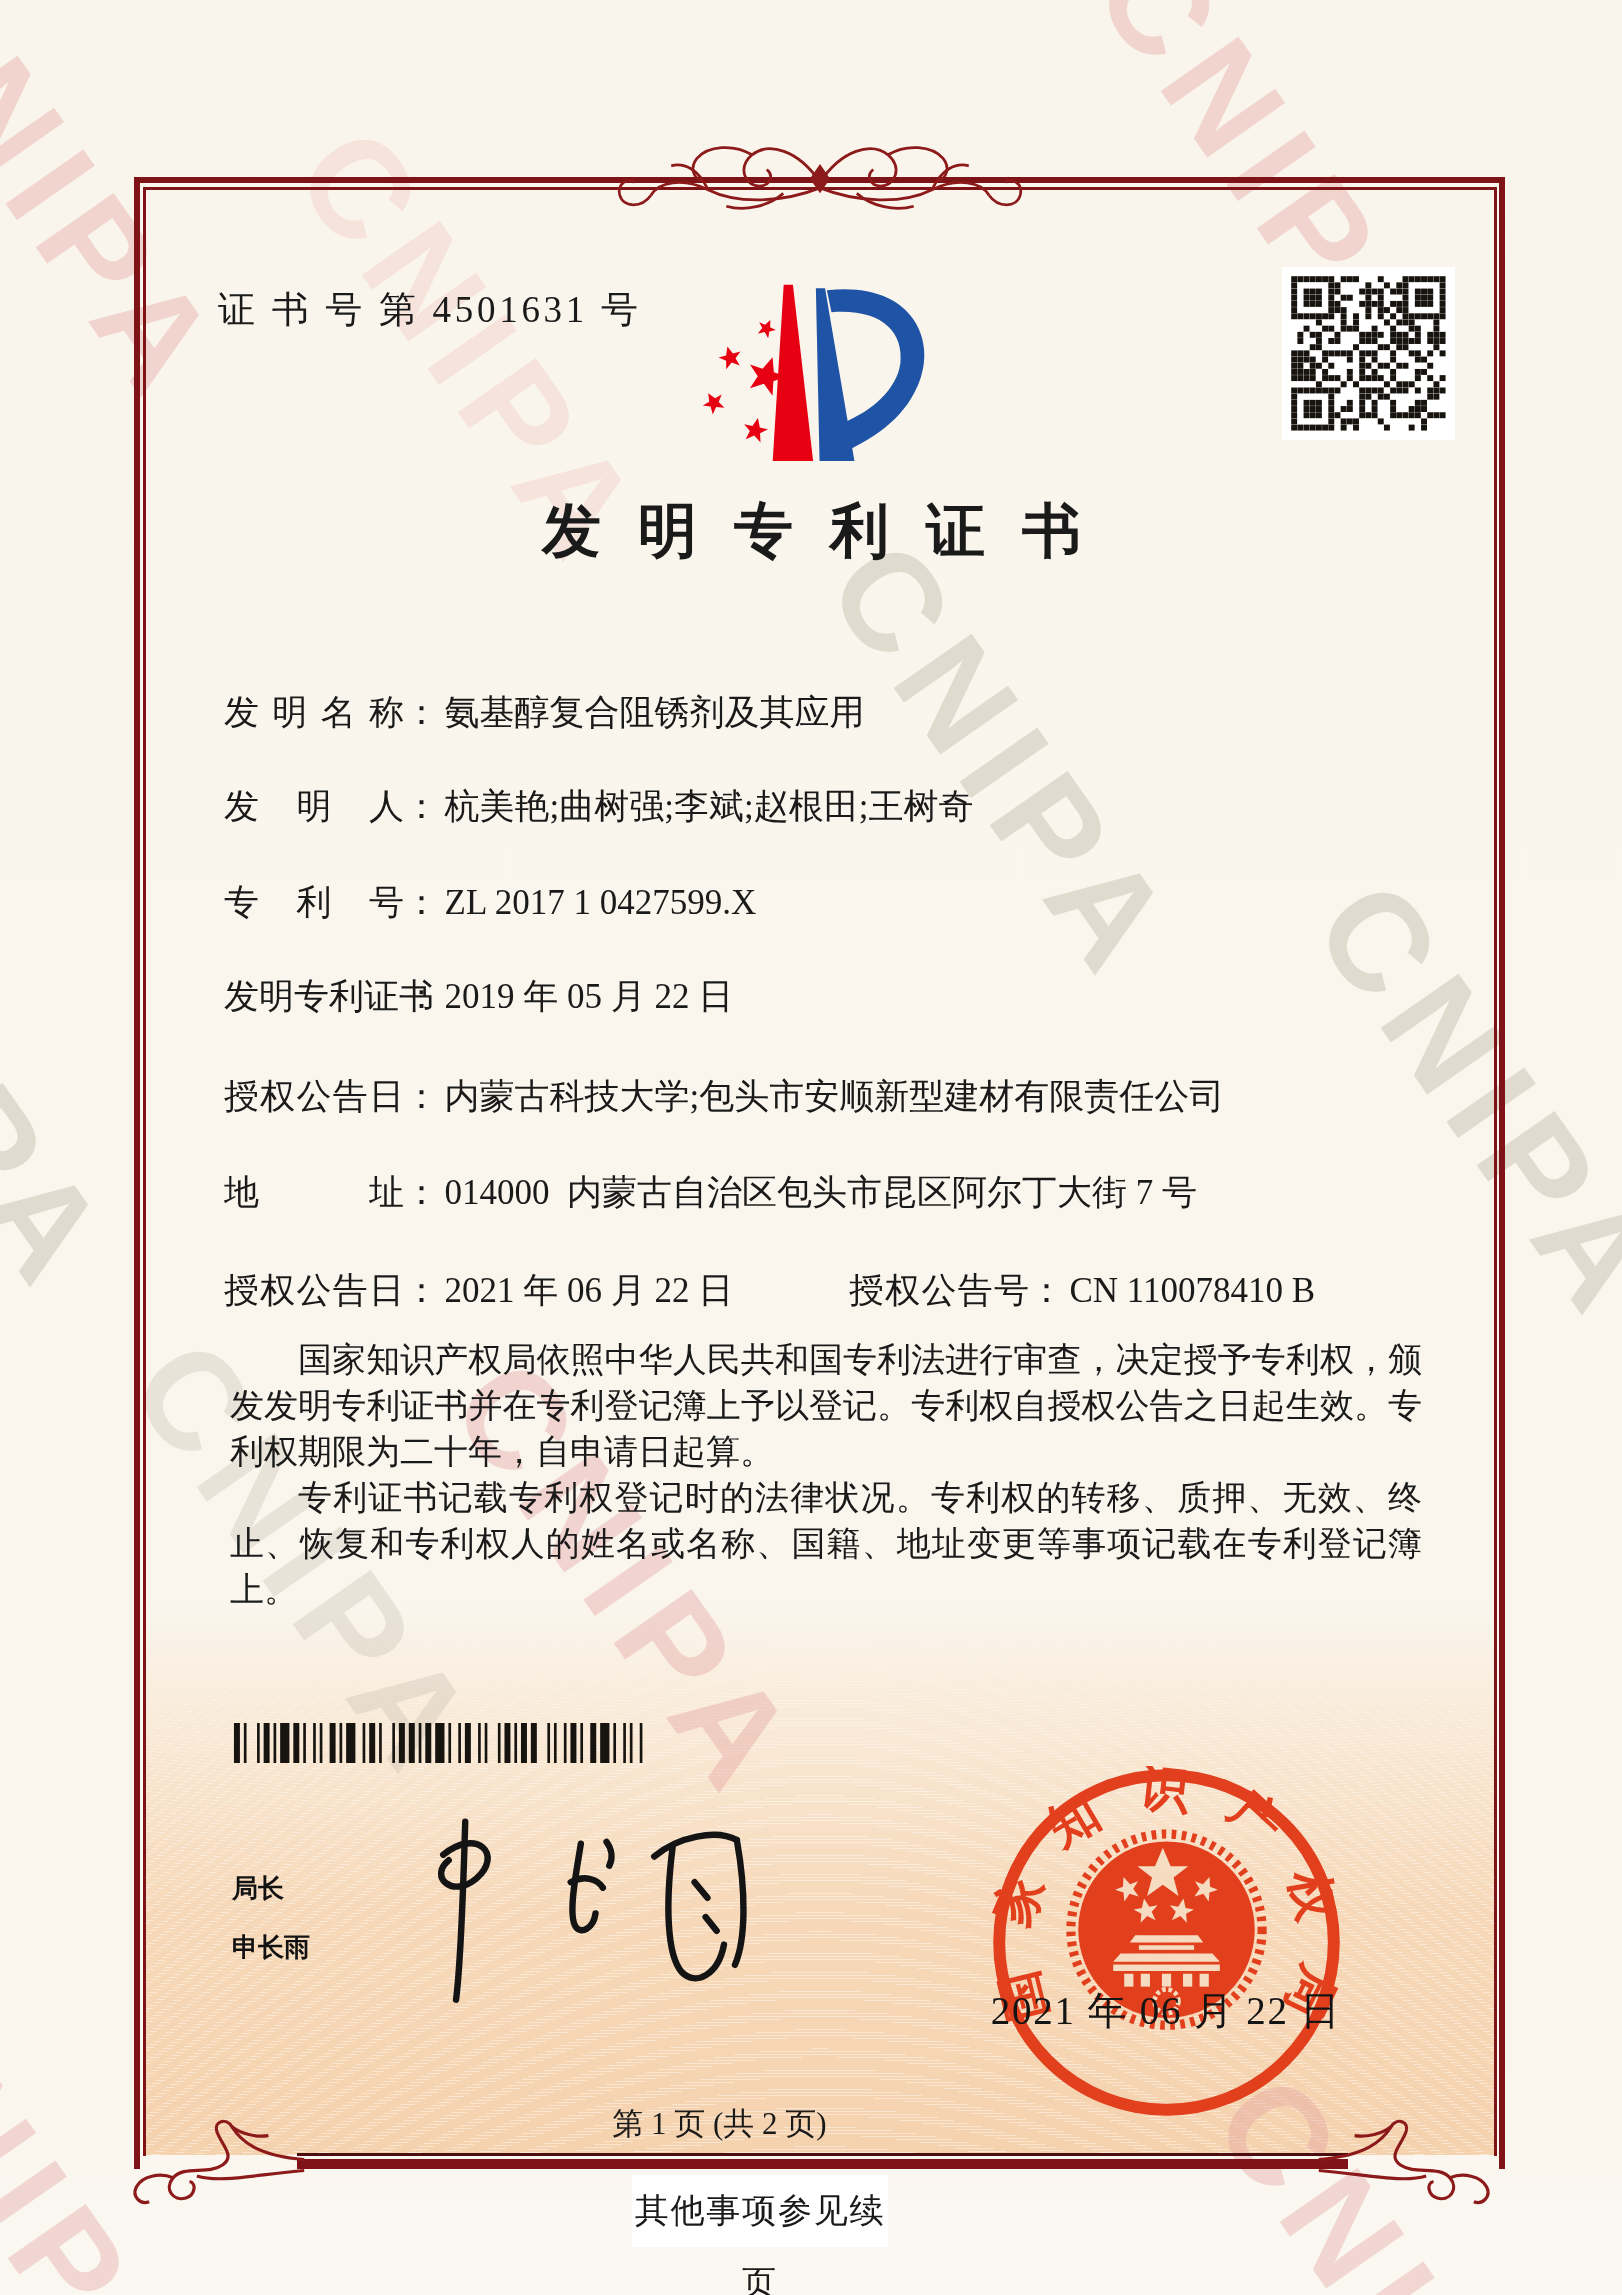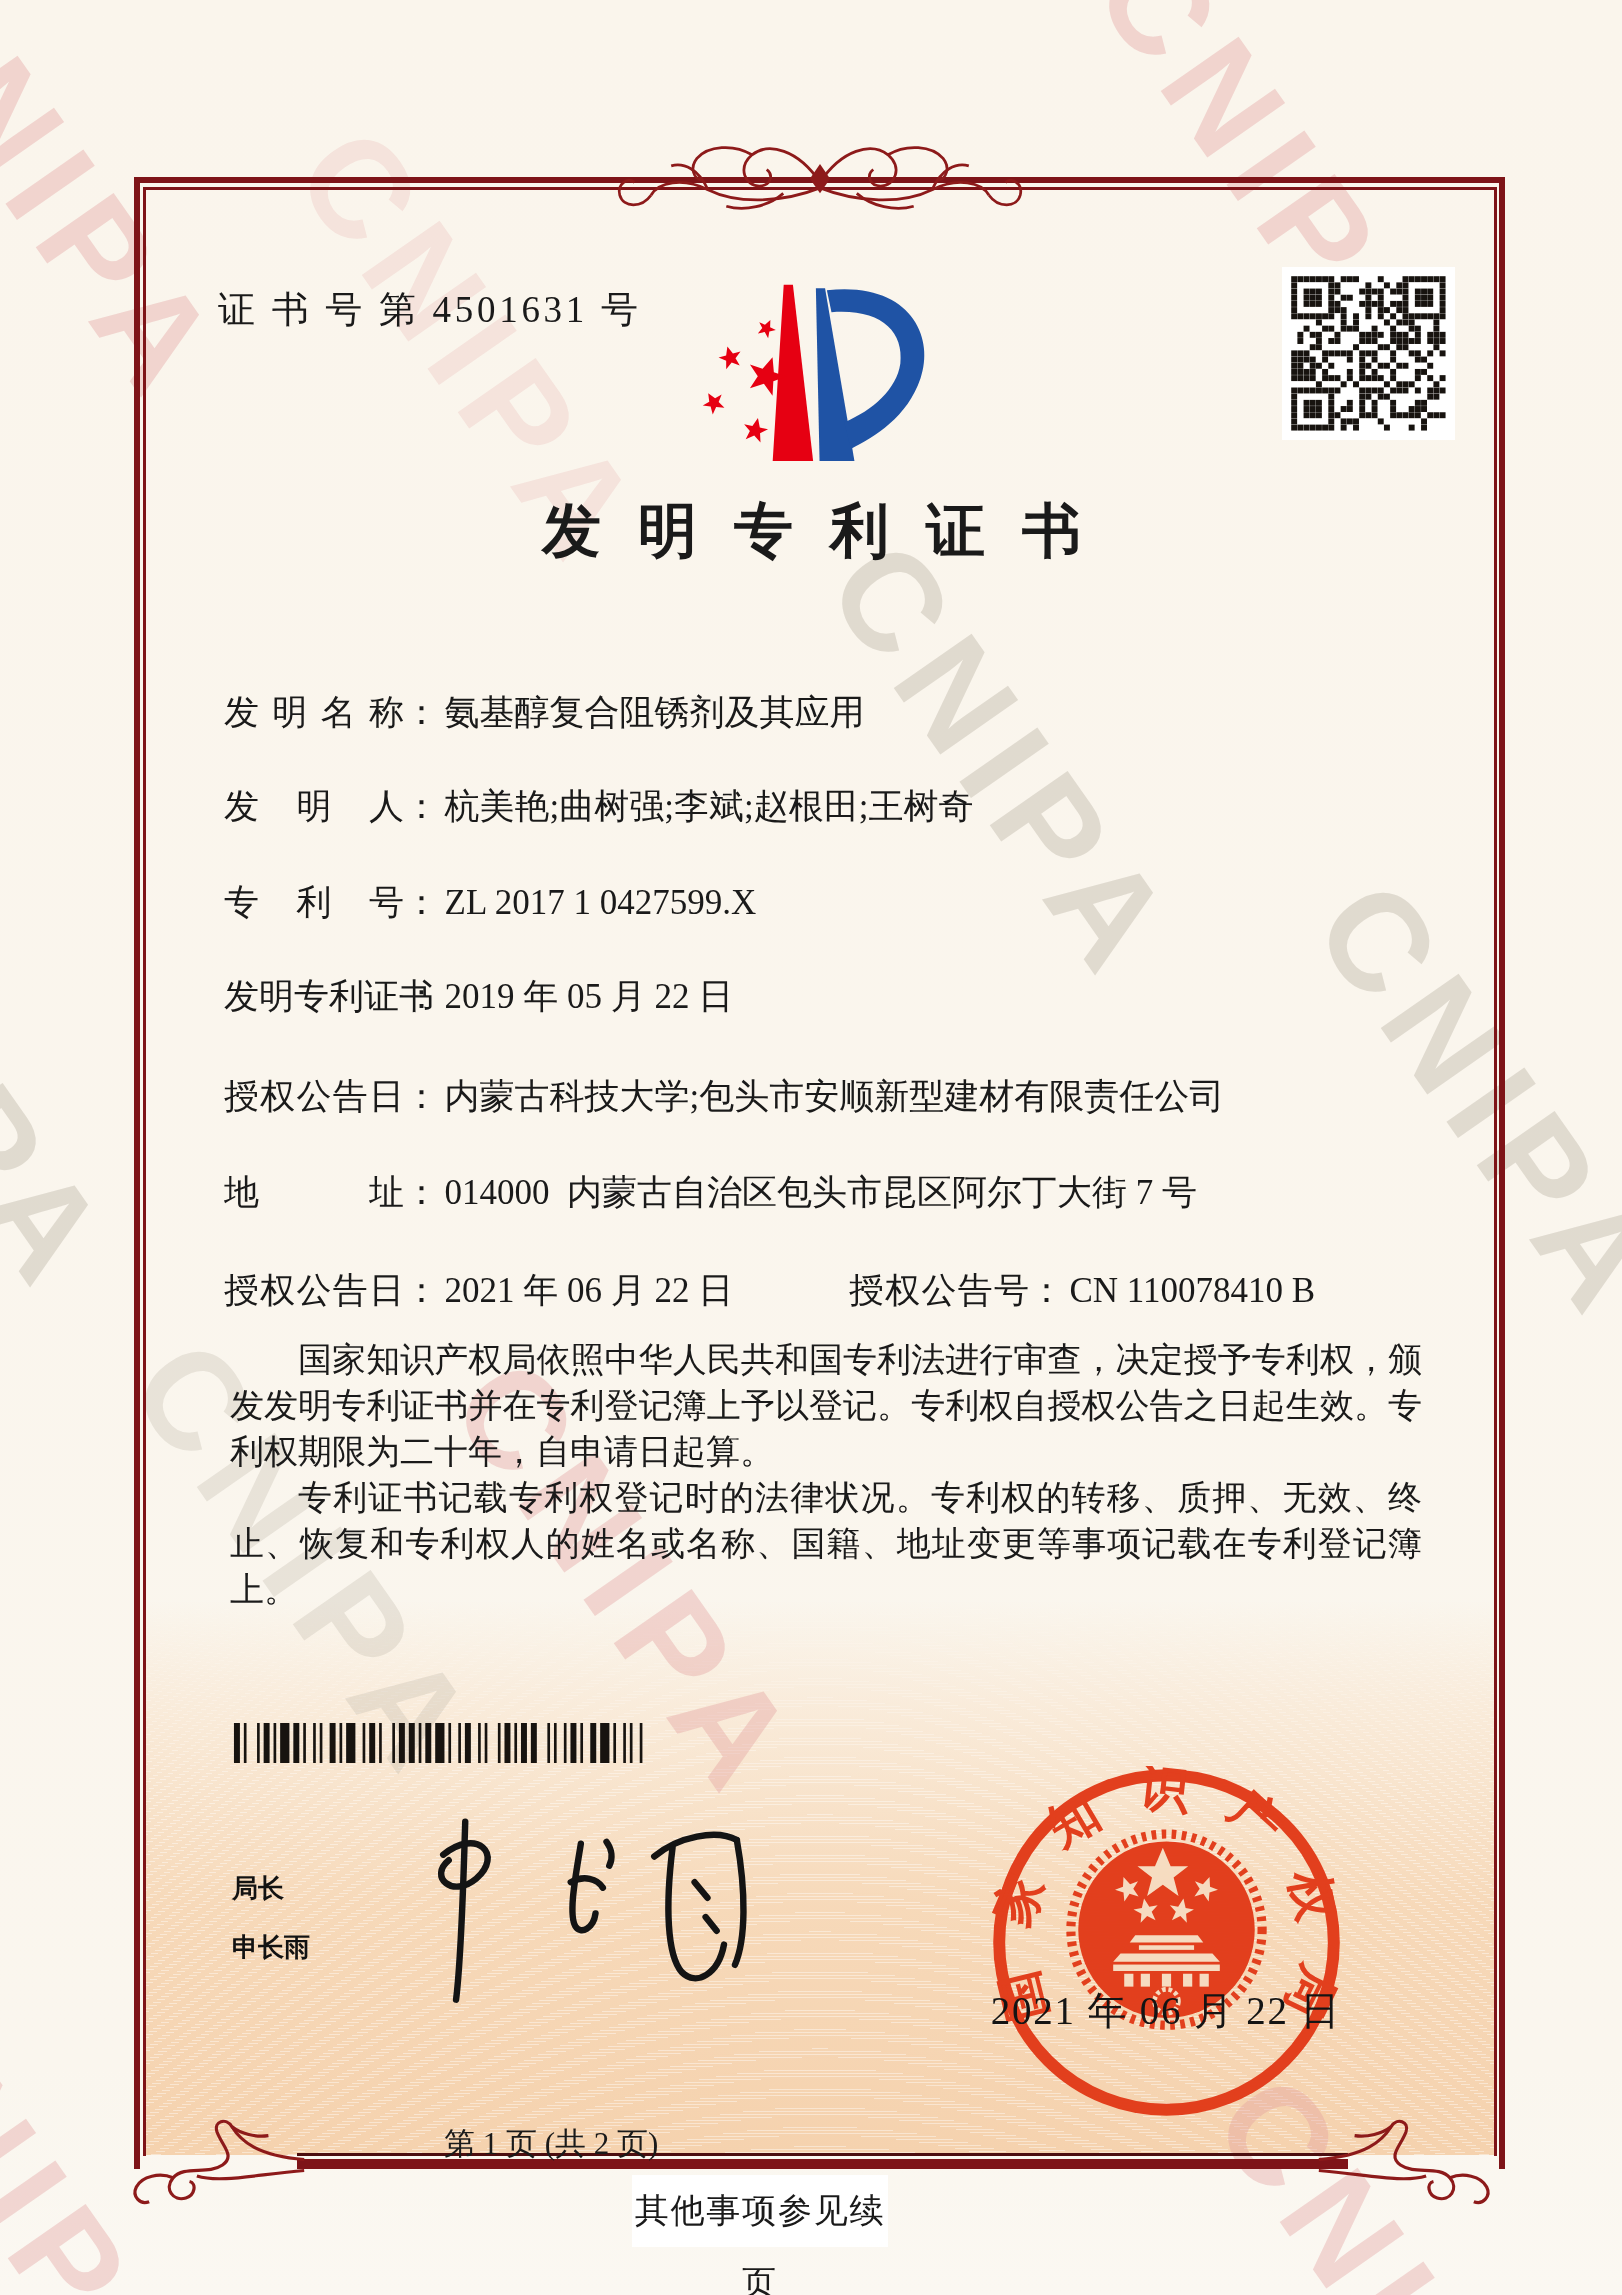--- a/index.html
+++ b/index.html
@@ -54,22 +54,22 @@
   .bodytext p{margin:0;text-indent:68px;}
   
   .barcode{position:absolute;left:232px;top:1723px;z-index:5;}
   .signer{position:absolute;left:232px;top:1861px;z-index:5;
     font-family:Liberation Mono, monospace;font-weight:700;
     font-size:26px;line-height:59px;color:#121212;}
   .signature{position:absolute;left:390px;top:1816px;z-index:5;}
   .seal{position:absolute;left:990px;top:1766px;z-index:5;opacity:.96;}
   .seal-date{position:absolute;left:977px;top:1984px;width:378px;z-index:6;
     text-align:center;font-size:39px;letter-spacing:1.8px;color:#141414;white-space:pre;}
-  .page-info{position:absolute;left:444px;top:2103px;width:551px;text-align:left;
-    font-size:31px;z-index:5;white-space:pre;margin-top:20px;}
+  .page-info{position:absolute;left:444px;top:2103px;width:551px;text-align:center;
+    font-size:31px;z-index:5;white-space:pre;}
   .cont-box{position:absolute;left:632px;top:2175px;width:256px;height:72px;background:#ffffff;
     z-index:5;text-align:center;line-height:72px;font-size:34px;letter-spacing:1.8px;}
 </style>
 </head>
 <body>
 
 <div class="page">
 
   <div class="guilloche"></div>
 

